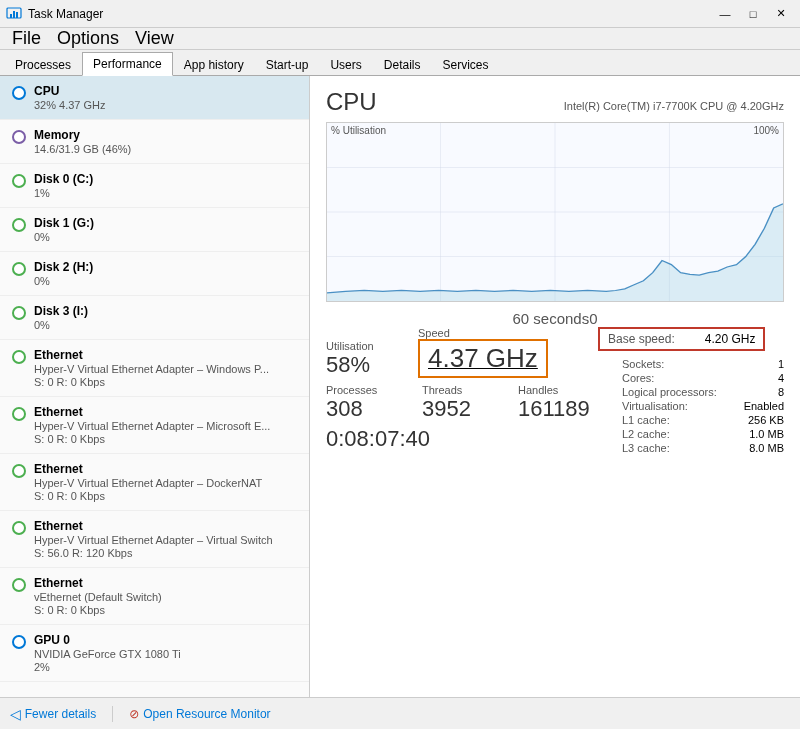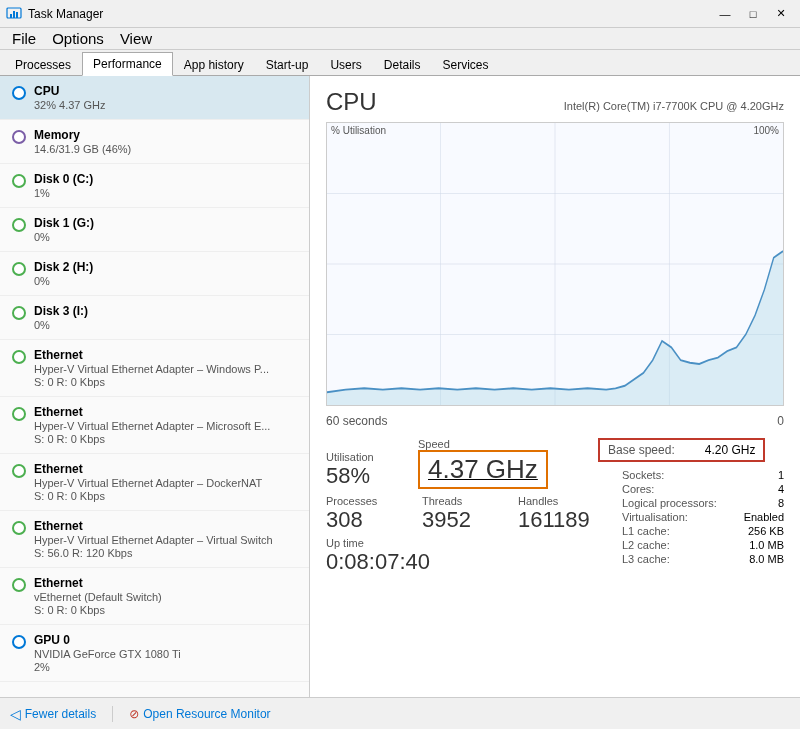--- a/index.html
+++ b/index.html
@@ -25,21 +25,21 @@
       background: #f0f0f0;
       display: flex;
       padding: 2px 4px;
       border-bottom: 1px solid #ccc;
       height: 22px;
       align-items: center;
     }
     .menu-item {
       padding: 2px 8px;
       cursor: pointer;
-      font-size: 15px;
+      font-size: 18px;
     }
 
     .tab-bar {
       background: #f0f0f0;
       display: flex;
       border-bottom: 1px solid #aaa;
       padding: 0 4px;
       height: 26px;
       align-items: flex-end;
     }
@@ -108,21 +108,21 @@
       align-items: baseline;
       margin-bottom: 6px;
     }
     .cpu-title { font-size: 24px; font-weight: 300; color: #333; }
     .cpu-model { font-size: 11px; color: #555; }
 
     .chart-area {
       position: relative;
       border: 1px solid #ccc;
       background: #f8faff;
-      height: 284px;
+      height: 180px;
       margin-bottom: 8px;
     }
     .chart-label-y {
       position: absolute;
       left: 4px;
       top: 2px;
       font-size: 10px;
       color: #555;
     }
     .chart-label-y-right {
@@ -132,24 +132,23 @@
       font-size: 10px;
       color: #555;
     }
     .chart-svg {
       width: 100%;
       height: 100%;
     }
 
     .chart-footer {
       display: flex;
-      justify-content: space-between;
-      font-size: 12px;
+      justify-content: center;
+      font-size: 15px;
       color: #555;
-      margin-bottom: 10px;
     }
     .stat-block { min-width: 80px; }
     .stat-label { font-size: 11px; color: #555; }
     .stat-value { font-size: 22px; font-weight: 300; color: #333; }
 
     .speed-box {
       border: 2px solid #e07000;
       padding: 2px 8px;
       display: inline-block;
       text-decoration: underline;
@@ -399,21 +398,20 @@
             <div class="stat-label">Threads</div>
             <div class="stat-value">3952</div>
           </div>
           <div class="stat-block">
             <div class="stat-label">Handles</div>
             <div class="stat-value">161189</div>
           </div>
         </div>
 
         <div class="uptime-section">
-          <div class="stat-label">Up time</div>
           <div class="stat-value">0:08:07:40</div>
         </div>
       </div>
 
       <div class="right-details">
         
         <div style="border: 2px solid #c0392b; padding: 3px 8px; display:inline-flex; gap:30px; margin-bottom:6px;">
           <span class="detail-key">Base speed:</span>
           <span class="detail-val">4.20 GHz</span>
         </div>

